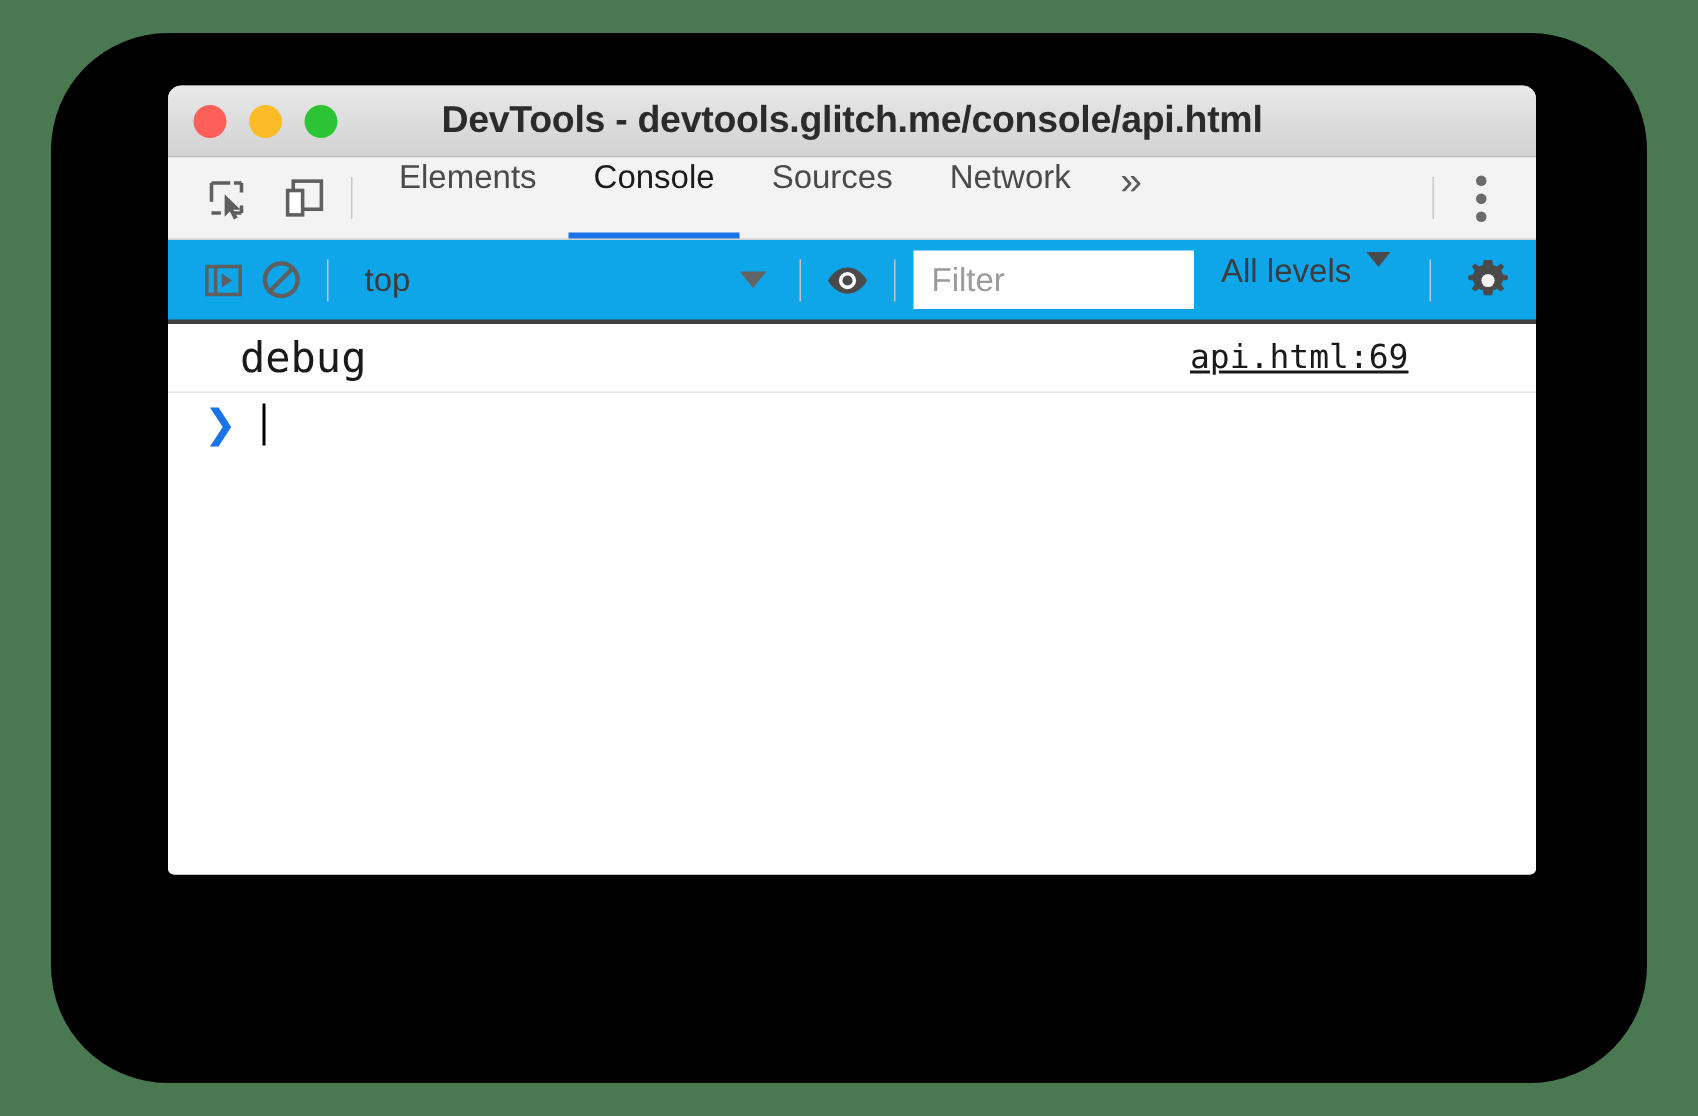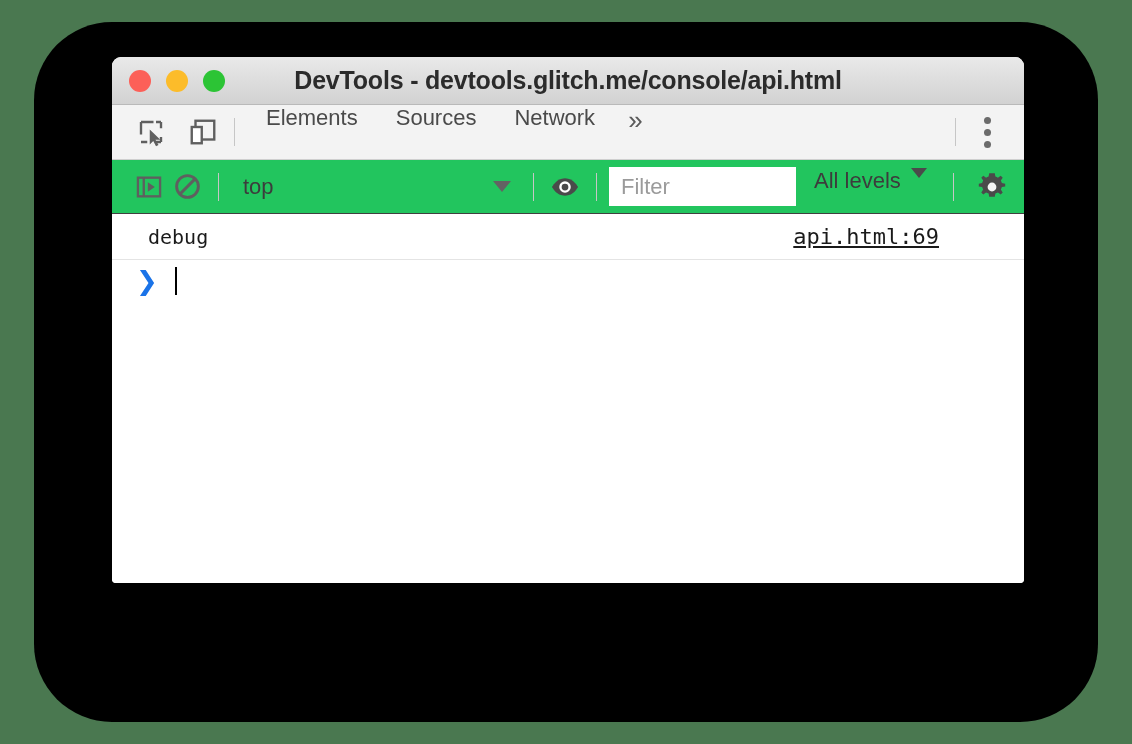--- a/index.html
+++ b/index.html
@@ -150,22 +150,22 @@
     width: 7px;
     height: 7px;
     border-radius: 50%;
     background: #6b6b6b;
     display: block;
   }
 
   
   .filterbar {
     height: 53px;
-    background: #22c55e;
-    border-bottom: 1px solid #404040;
+    background: #0ea5e9;
+    border-bottom: 3px solid #404040;
     display: flex;
     align-items: center;
     padding-left: 18px;
   }
   .fb-btn {
     width: 38px;
     height: 38px;
     display: flex;
     align-items: center;
     justify-content: center;
@@ -227,23 +227,23 @@
     height: 372px;
   }
   .msg-row {
     display: flex;
     align-items: center;
     height: 45px;
     border-bottom: 1px solid #e4e4e4;
     padding: 0 18px 0 0;
   }
   .msg-text {
-    margin-left: 36px;
+    margin-left: 48px;
     font-family: "DejaVu Sans Mono", monospace;
-    font-size: 20px;
+    font-size: 28px;
     color: #1a1a1a;
   }
   .msg-link {
     margin-left: auto;
     font-family: "DejaVu Sans Mono", monospace;
     font-size: 22px;
     color: #1a1a1a;
     text-decoration: underline;
     margin-right: 67px;
   }
@@ -296,20 +296,23 @@
           <rect x="6" y="3" width="15" height="15" fill="none" stroke="#5f5f5f" stroke-width="1.9"></rect>
           <rect x="3" y="8" width="8" height="13" fill="#ffffff" stroke="#5f5f5f" stroke-width="1.9"></rect>
         </svg>
       </div>
     </div>
     <div class="vsep"></div>
     <div class="tabs">
       <div class="tab">
         <span>Elements</span>
       </div>
+      <div class="tab active">
+        <span>Console</span>
+      </div>
       <div class="tab">
         <span>Sources</span>
       </div>
       <div class="tab">
         <span>Network</span>
       </div>
       <div class="tab more">
         <span>»</span>
       </div>
     </div>

